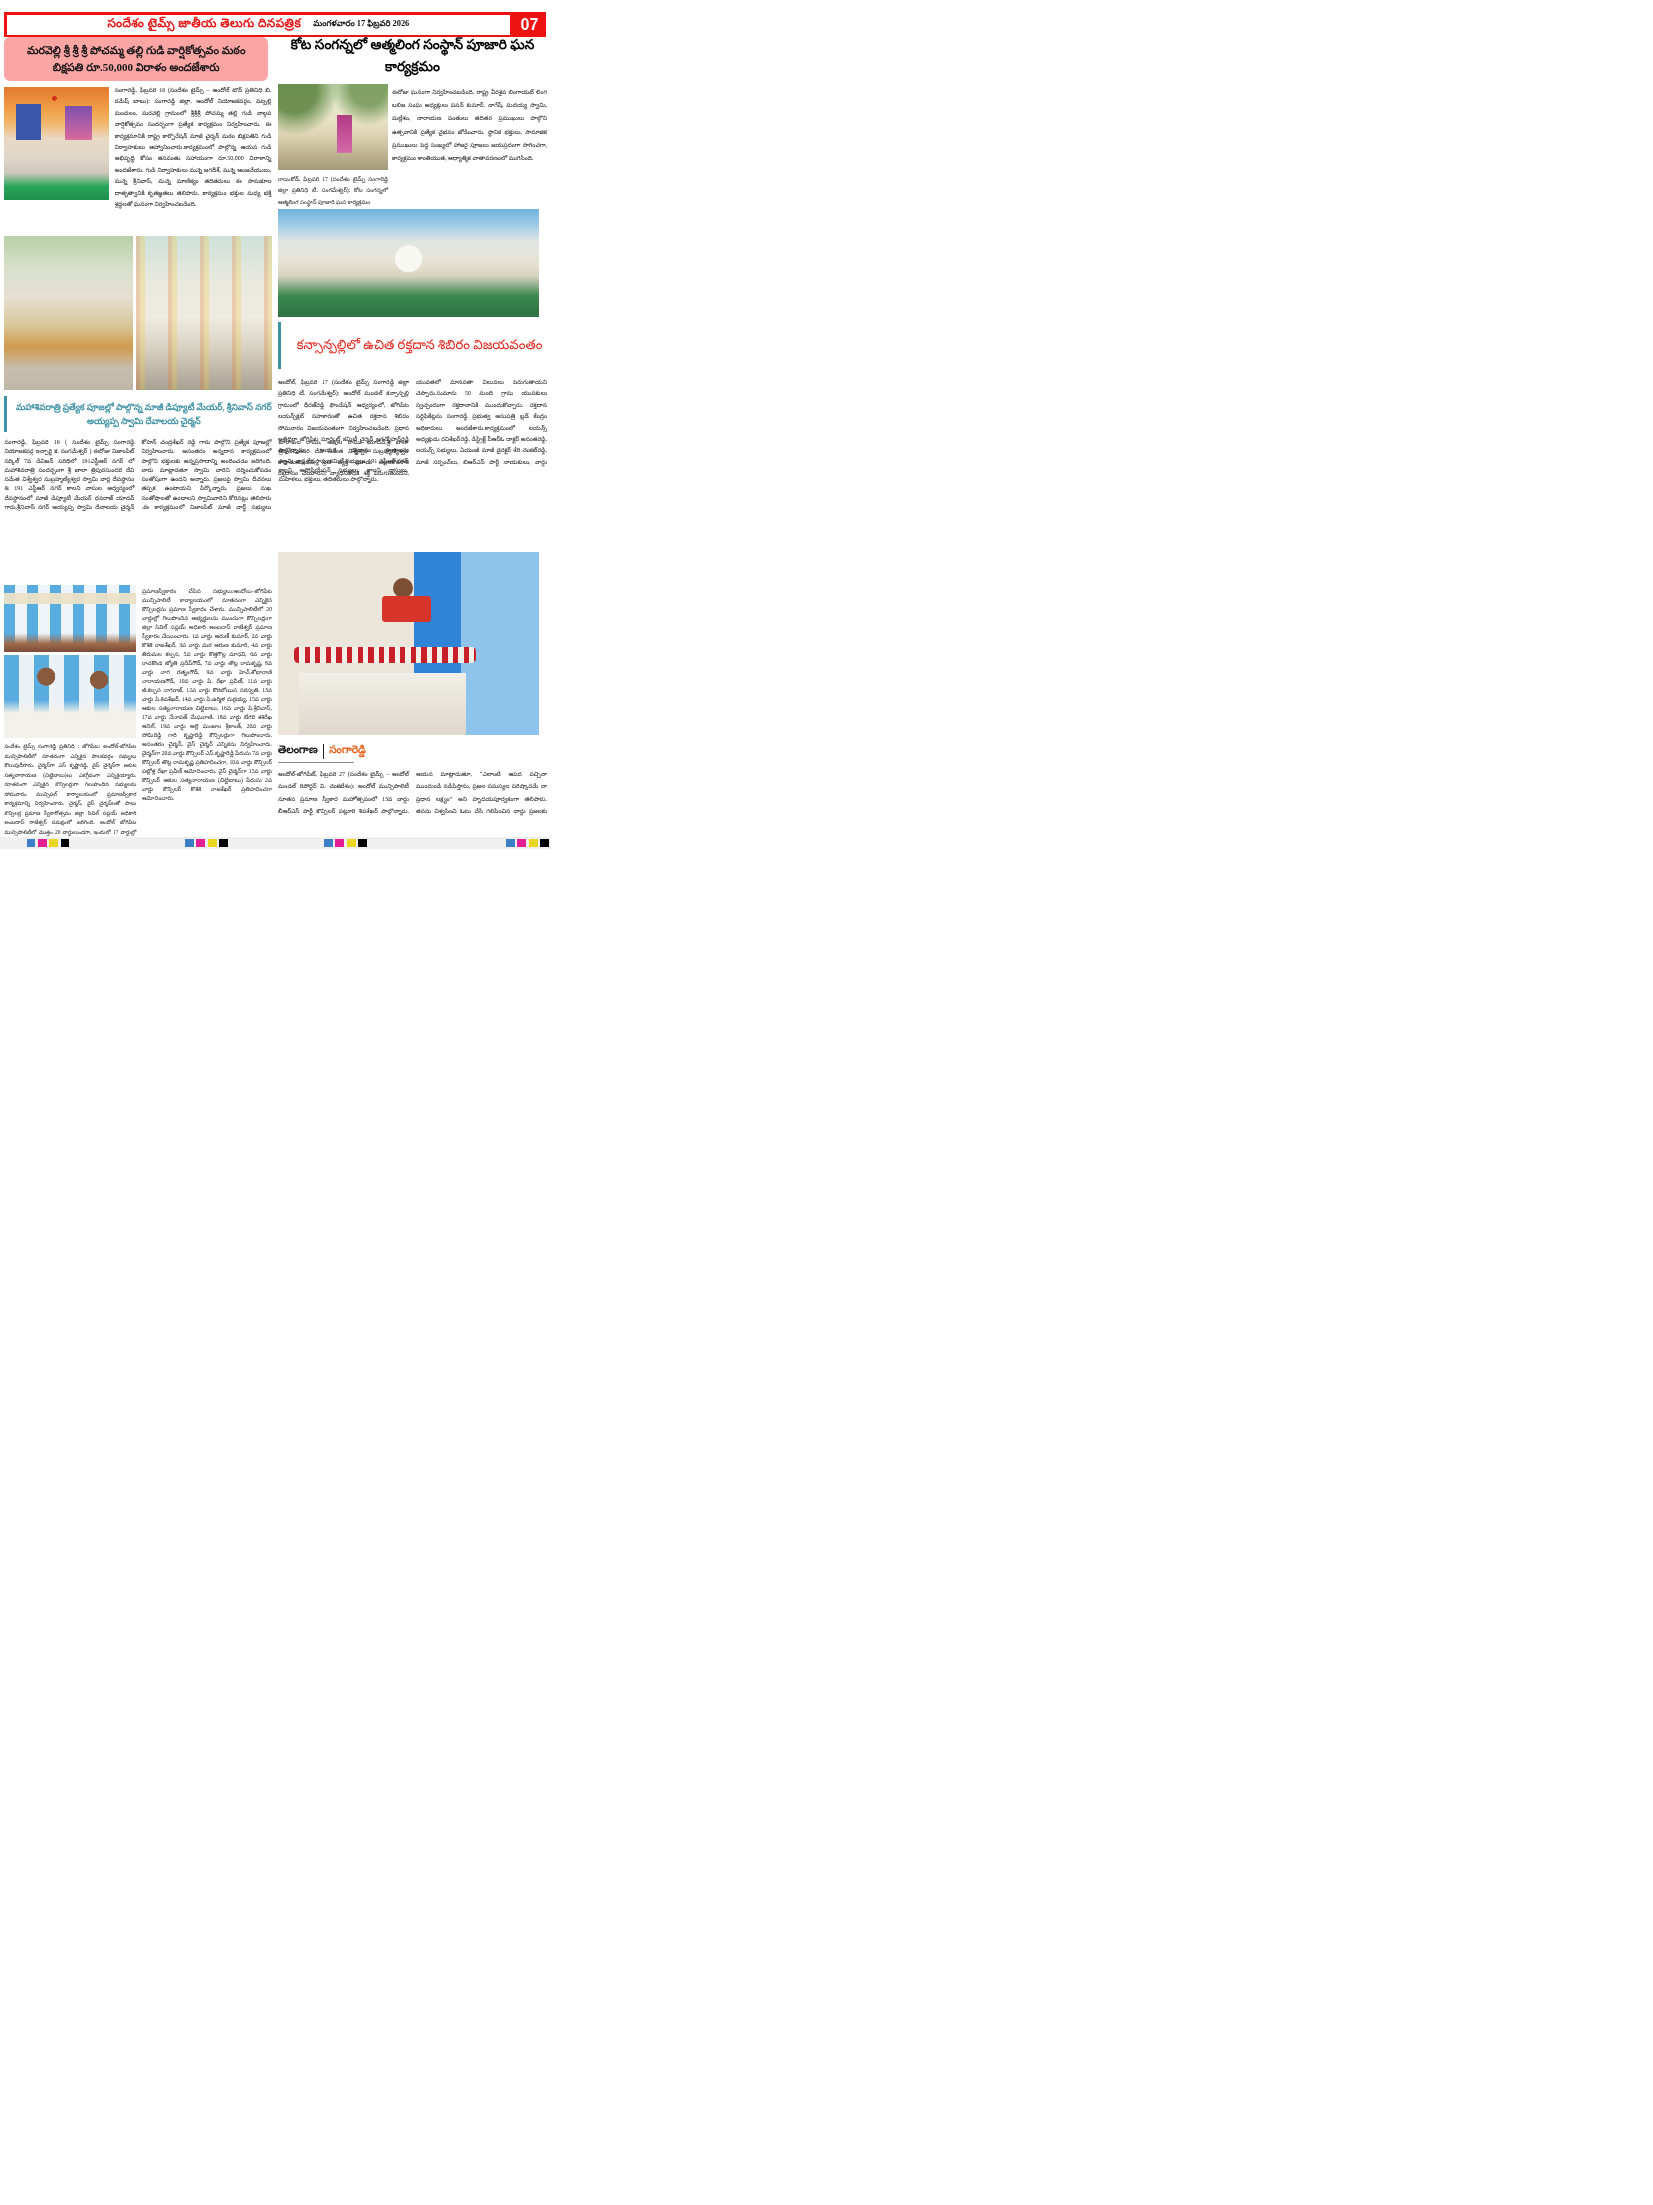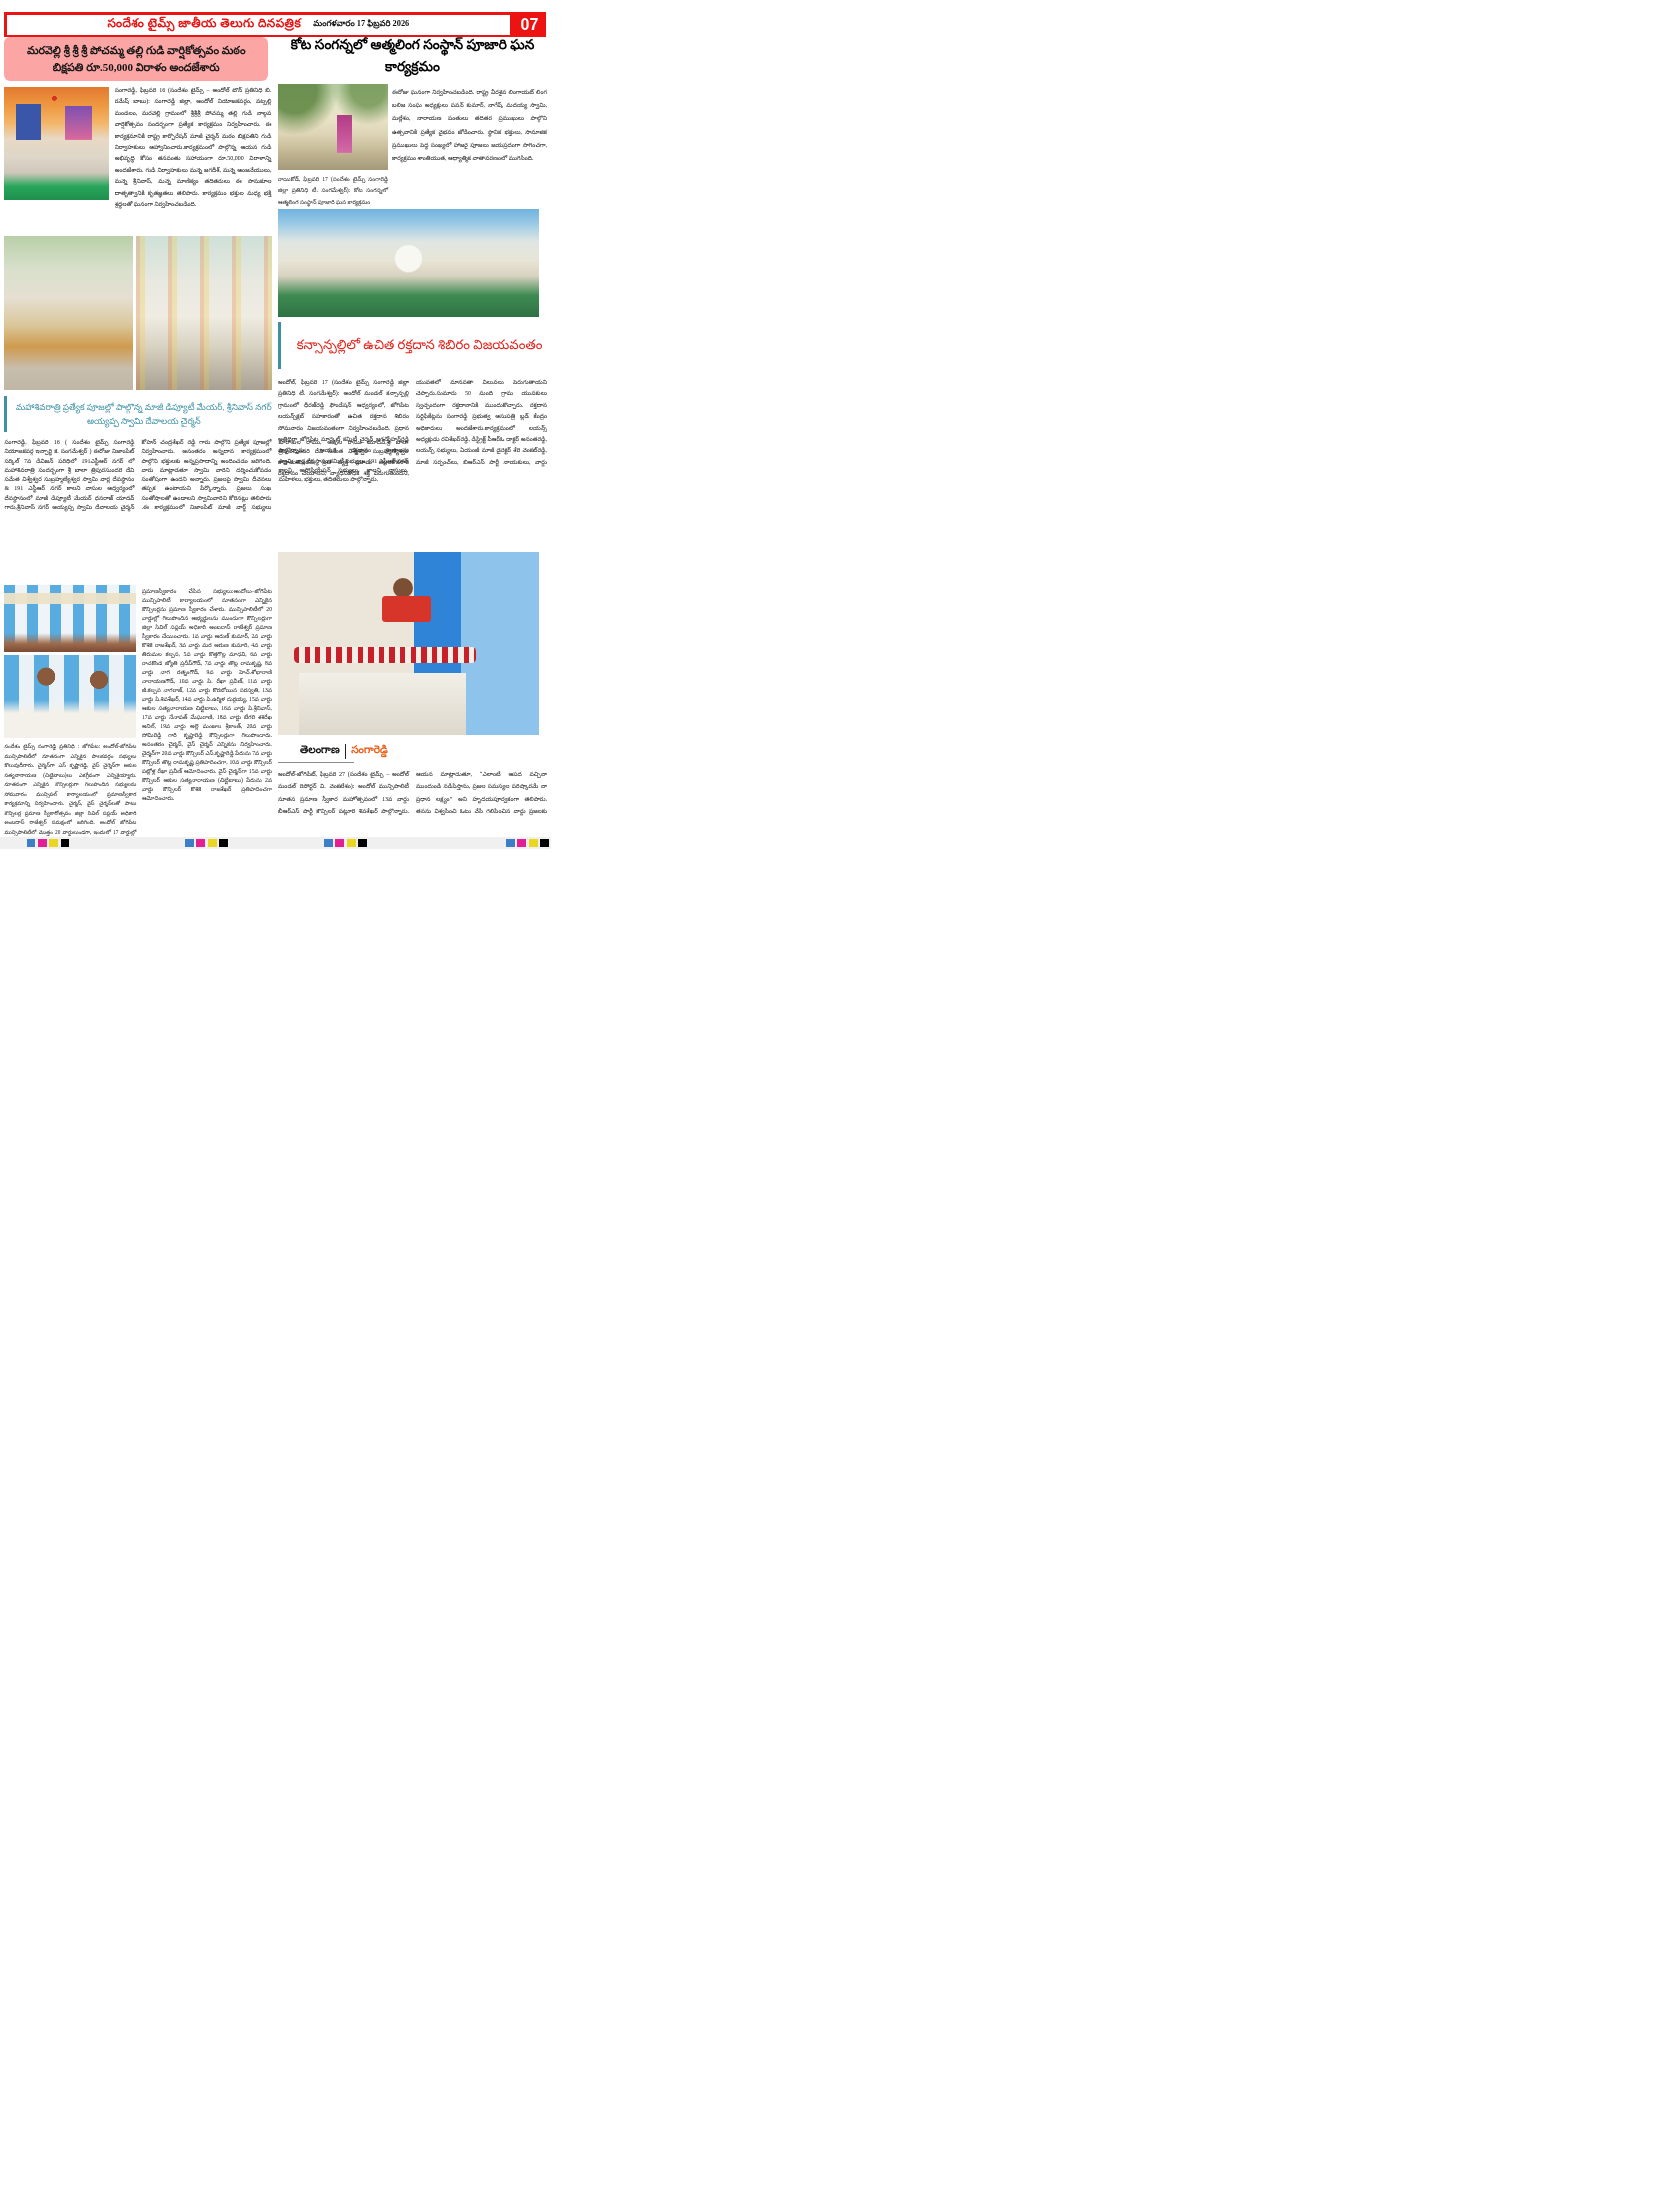--- a/index.html
+++ b/index.html
@@ -18,21 +18,21 @@
   .cols2{columns:2;column-gap:7px;}
   .bar-left{padding-left:7px;}
   .bar-left::before{content:"";position:absolute;left:0;top:6%;bottom:6%;width:2.6px;background:#3e91a5;}
   
   .h-yellow{position:absolute;left:4.4px;top:37px;width:246px;height:35px;background:#fca5a5;border-radius:6.2px;
             padding:4.4px 8.8px;display:flex;align-items:center;justify-content:center;text-align:center;
             font-size:11px;font-weight:bold;line-height:1.5;color:#151515;}
   .h-black{position:absolute;left:278px;top:29px;width:269px;height:53px;display:flex;align-items:center;
            justify-content:center;text-align:center;font-size:13.7px;font-weight:bold;line-height:1.6;color:#000;}
   .h-teal1{position:absolute;left:4.4px;top:393px;width:265px;height:42px;color:#3e91a5;font-size:8.8px;
-           font-weight:normal;line-height:1.6;text-align:center;display:flex;align-items:center;}
+           font-weight:bold;line-height:1.6;text-align:center;display:flex;align-items:center;}
   .h-teal2{position:absolute;left:4.4px;top:521px;width:267px;height:61px;color:#2f93a8;font-size:10px;
            font-weight:bold;line-height:1.85;text-align:center;display:flex;align-items:center;justify-content:center;}
   .h-red{position:absolute;left:278px;top:319px;width:269px;height:53px;color:#e32119;font-size:13.2px;
          font-weight:normal;line-height:1.85;text-align:center;display:flex;align-items:center;justify-content:center;}
   .h-magenta{position:absolute;left:278px;top:490px;width:269px;height:61px;color:#c12180;font-size:9.7px;
              font-weight:bold;line-height:1.95;text-align:center;display:flex;align-items:center;justify-content:center;}
   
   .a1-block{position:absolute;left:4.4px;top:85px;width:267px;height:148px;font-size:6px;line-height:1.9;
             text-align:justify;}
   .a1-photo{float:left;width:105px;height:113px;margin:1.8px 5.3px 1.8px 0;
@@ -78,21 +78,21 @@
             background:linear-gradient(90deg,#ece6da 0 52%,#2f84d8 52% 70%,#8ec3ec 70% 100%);}
   .big-photo .face{position:absolute;left:44%;top:14%;width:20px;height:20px;border-radius:50%;background:#7c4f34;}
   .big-photo .scarf{position:absolute;left:40%;top:24%;width:49px;height:26.5px;background:#d8352a;border-radius:3.5px;}
   .big-photo .garland{position:absolute;left:6%;top:52%;width:70%;height:16px;
             background:repeating-linear-gradient(90deg,#c8202a 0 5.3px,#f3efe6 5.3px 10.6px);border-radius:4.4px;}
   .big-photo .podium{position:absolute;left:8%;bottom:0;width:64%;height:34%;
             background:linear-gradient(180deg,#f2efe8,#ddd8cc);}
   .caption-row{position:absolute;left:278px;top:740px;width:185px;height:22px;display:flex;align-items:center;gap:5.3px;
             font-size:10.6px;font-weight:bold;}
   .caption-underline{position:absolute;left:278px;top:762px;width:76px;border-top:1.3px double #8a8a8a;}
-  .region-label{color:#121212;margin-left:22px;}
+  .region-label{color:#121212;}
   .caption-divider{width:0.9px;height:15px;background:#222;}
   .region-sublabel{color:#e8611c;}
   .b3-cols{left:278px;top:768px;width:269px;height:56px;font-size:6px;line-height:2.05;}
   
   .bottom-strip{position:absolute;left:0;top:837px;width:551px;height:12px;background:#f0f0f0;}
   .marks{position:absolute;top:1.8px;display:flex;gap:2.6px;}
   .mark{width:8.8px;height:8.4px;}
   .mark.c{background:#3d7fc6}.mark.m{background:#e31f93}.mark.y{background:#e8d61f}.mark.k{background:#000}
 </style>
 </head>

